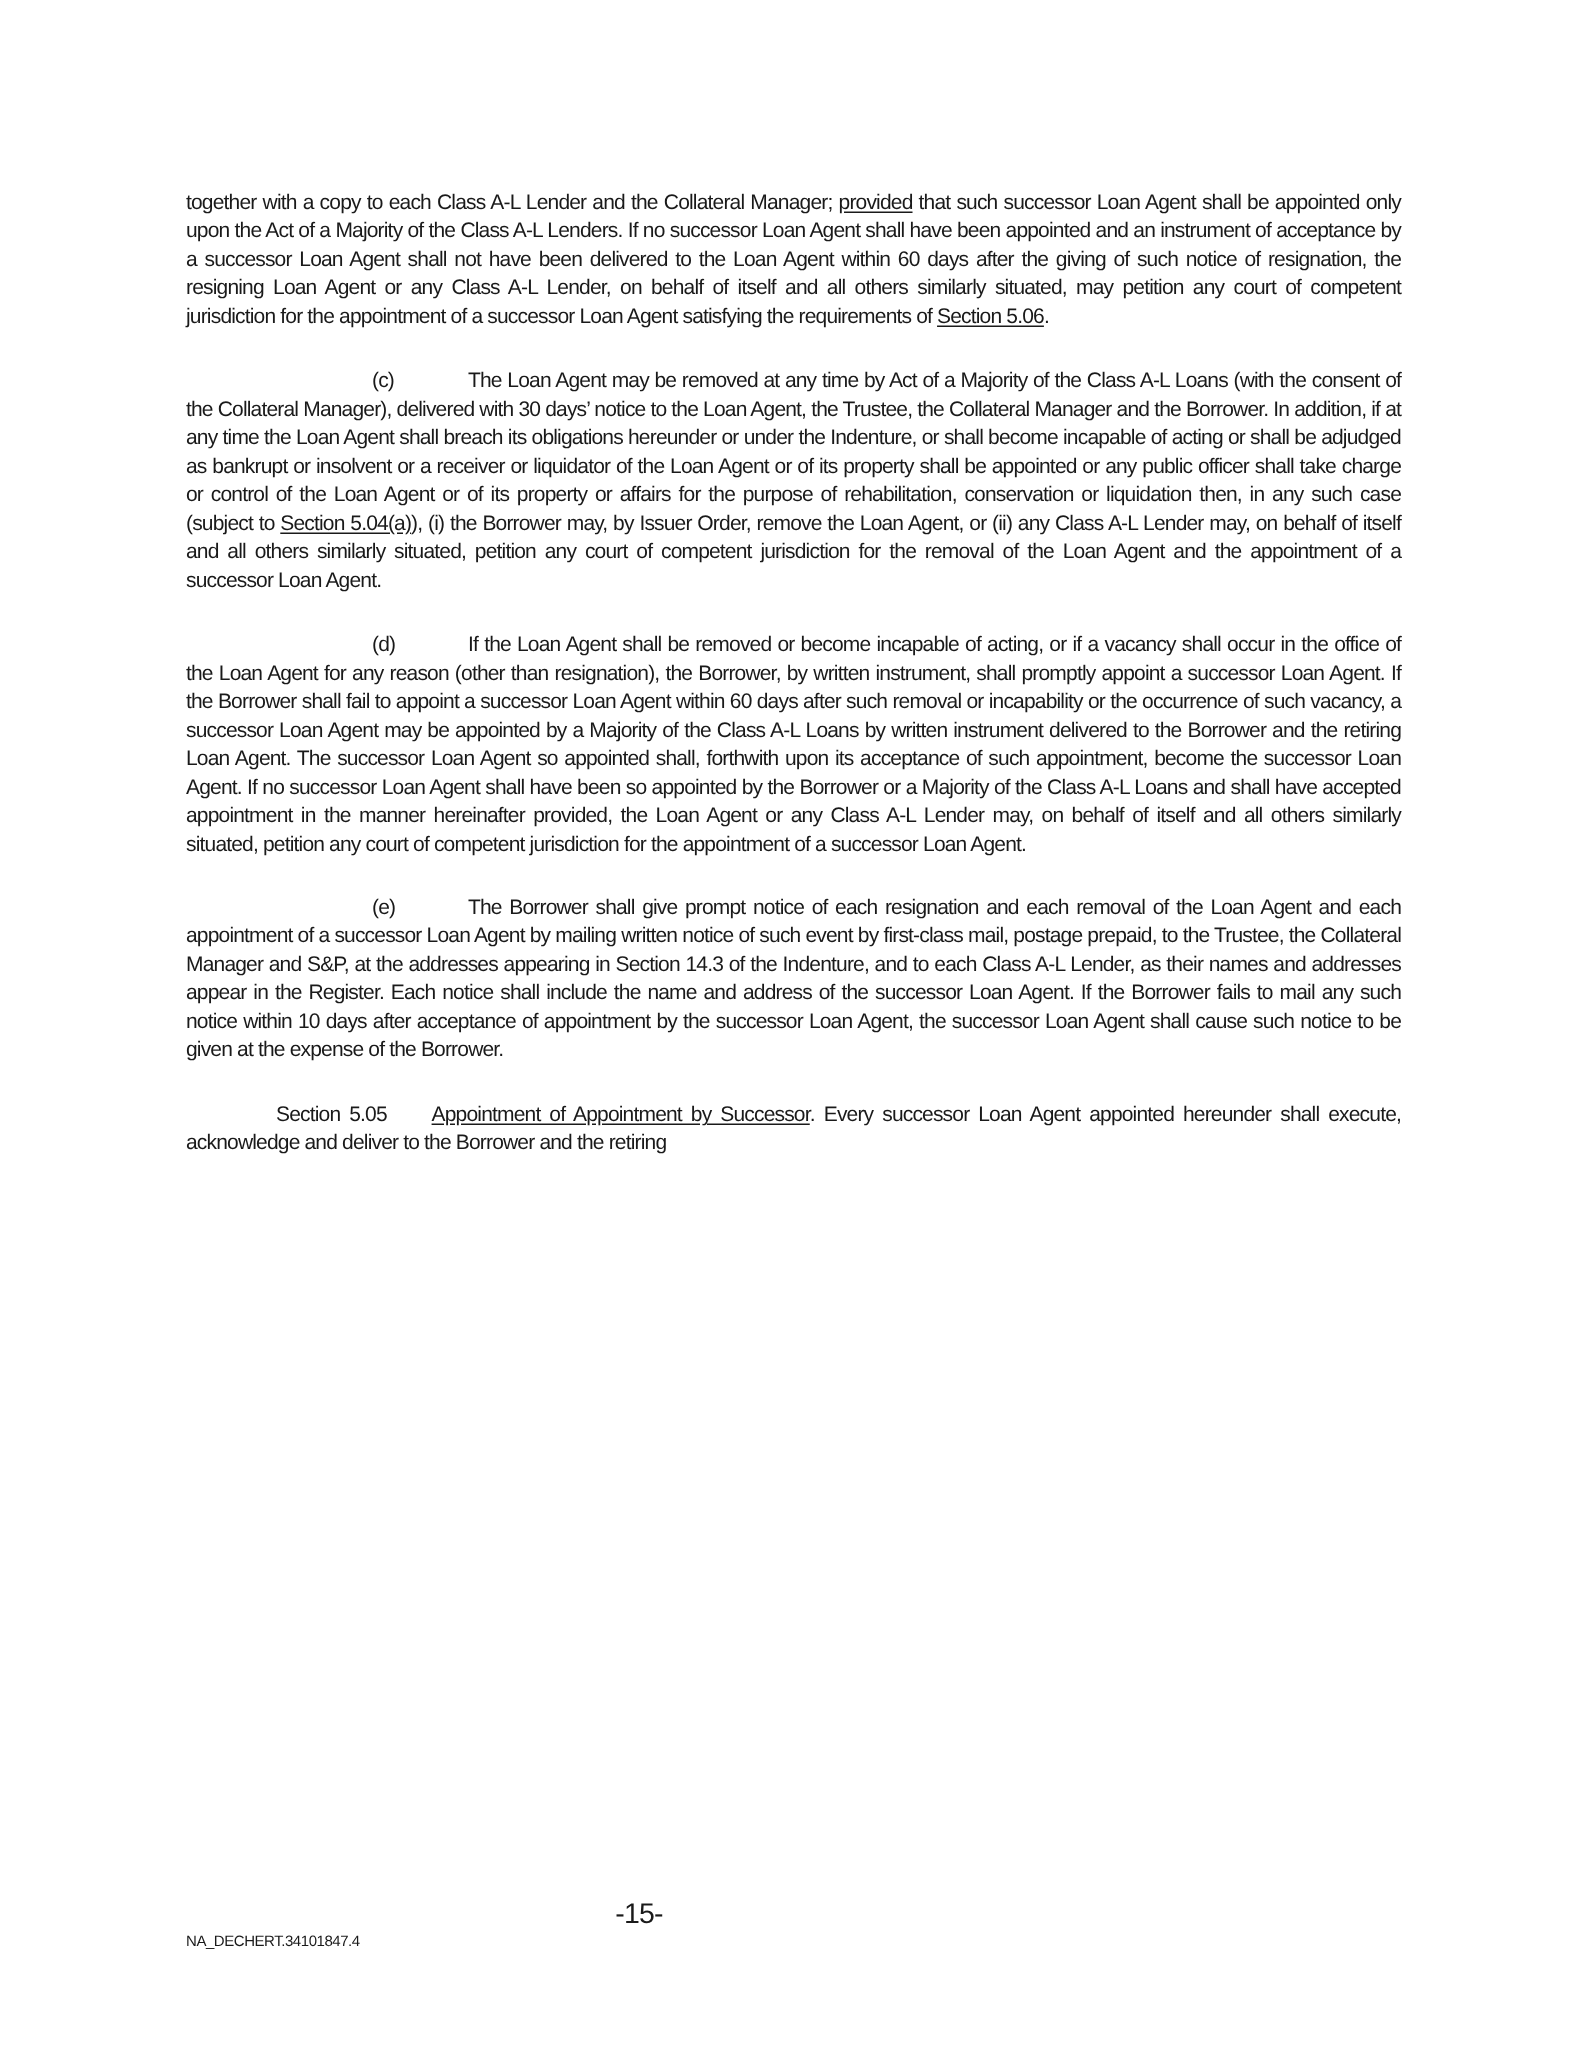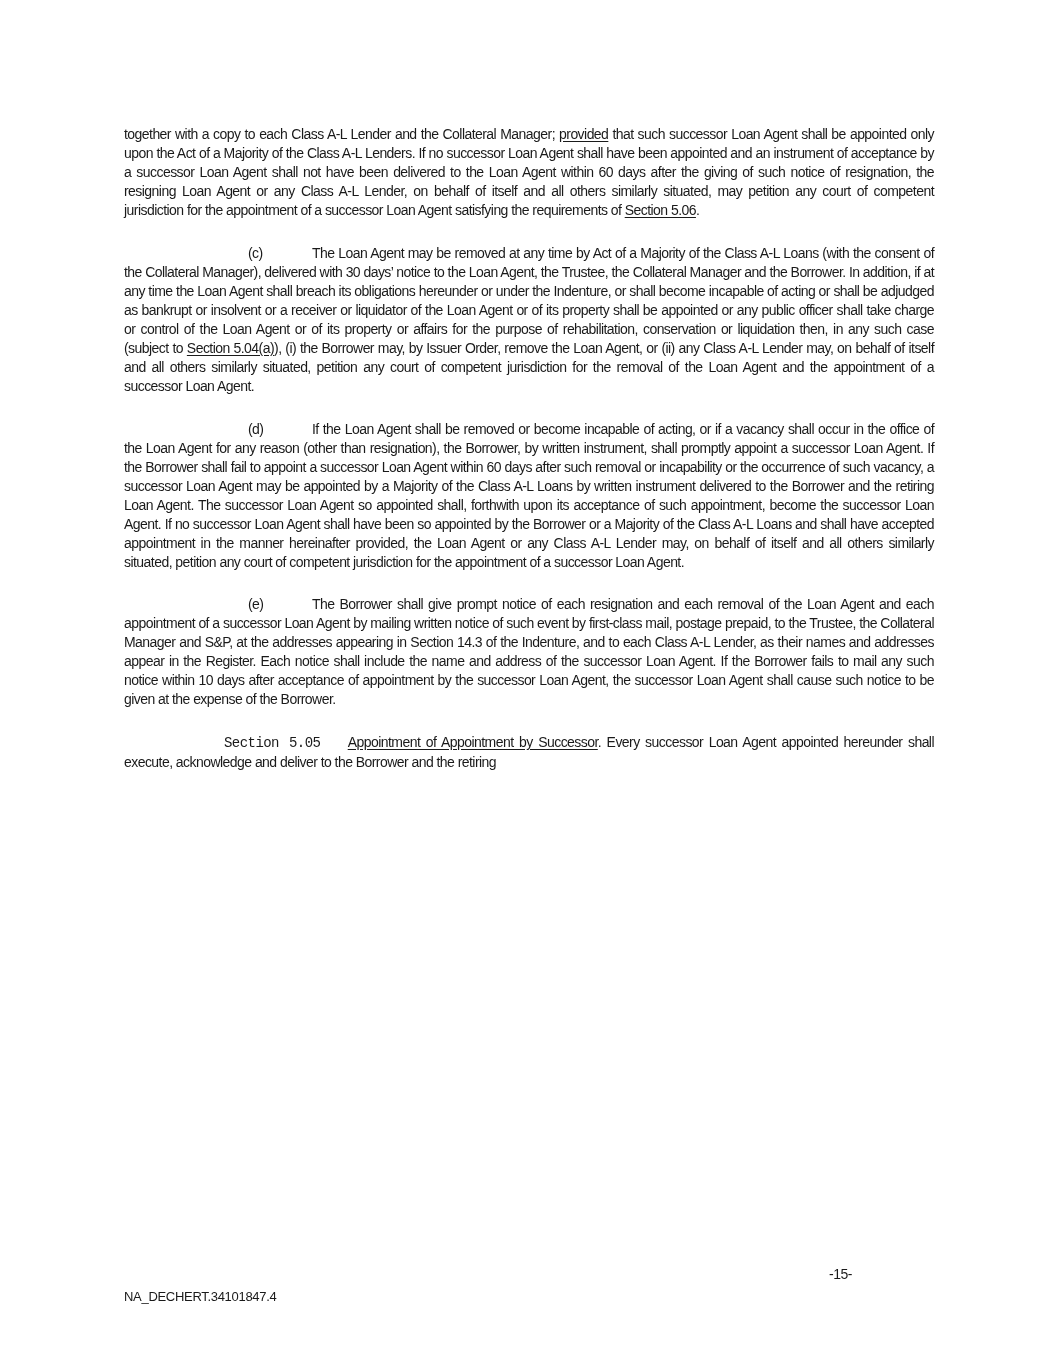--- a/index.html
+++ b/index.html
@@ -9,29 +9,29 @@
     background: #ffffff; color: #1a1a1a;
     font-family: "Liberation Sans", sans-serif;
   }
   .body-text {
     position: absolute; left: 124px; top: 125px; width: 810px;
     font-size: 14px; line-height: 19px;
     letter-spacing: -0.55px; word-spacing: 0px;
   }
   .para { margin: 0 0 23.8px 0; text-align: justify; text-align-last: left; }
   .para .lbl { display: inline-block; margin-left: 124px; width: 64px; }
-  .para .sec-lbl { margin-left: 100px; font-family: Liberation Mono, monospace; }
+  .para .sec-lbl { margin-left: 60px; }
   .u { text-decoration: underline; text-underline-offset: 2px; }
   .page-num {
-    position: absolute; left: 0; width: 852px; top: 1266px; text-align: right;
-    font-size: 14px; letter-spacing: -0.5px;
+    position: absolute; left: 0; width: 852px; top: 1266px; text-align: center;
+    font-size: 19px; letter-spacing: -0.5px;
   }
   .doc-id {
     position: absolute; left: 124px; top: 1289px;
-    font-size: 13px; letter-spacing: -0.3px;
+    font-size: 10px; letter-spacing: -0.3px;
   }
 </style>
 </head>
 <body>
 
 <div class="page">
   <div class="body-text">
 
     <p class="para"><span>together with a copy to each Class A-L Lender and the Collateral Manager; </span><span class="u">provided</span><span> that such successor Loan Agent shall be appointed only upon the Act of a Majority of the Class A-L Lenders. If no successor Loan Agent shall have been appointed and an instrument of acceptance by a successor Loan Agent shall not have been delivered to the Loan Agent within 60 days after the giving of such notice of resignation, the resigning Loan Agent or any Class A-L Lender, on behalf of itself and all others similarly situated, may petition any court of competent jurisdiction for the appointment of a successor Loan Agent satisfying the requirements of </span><span class="u">Section 5.06</span><span>.</span></p>
 

